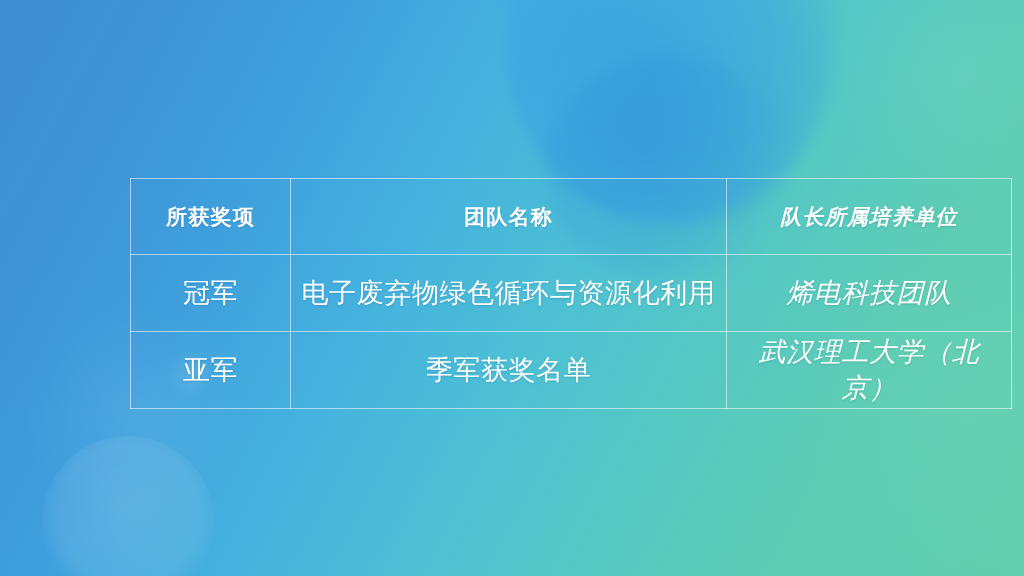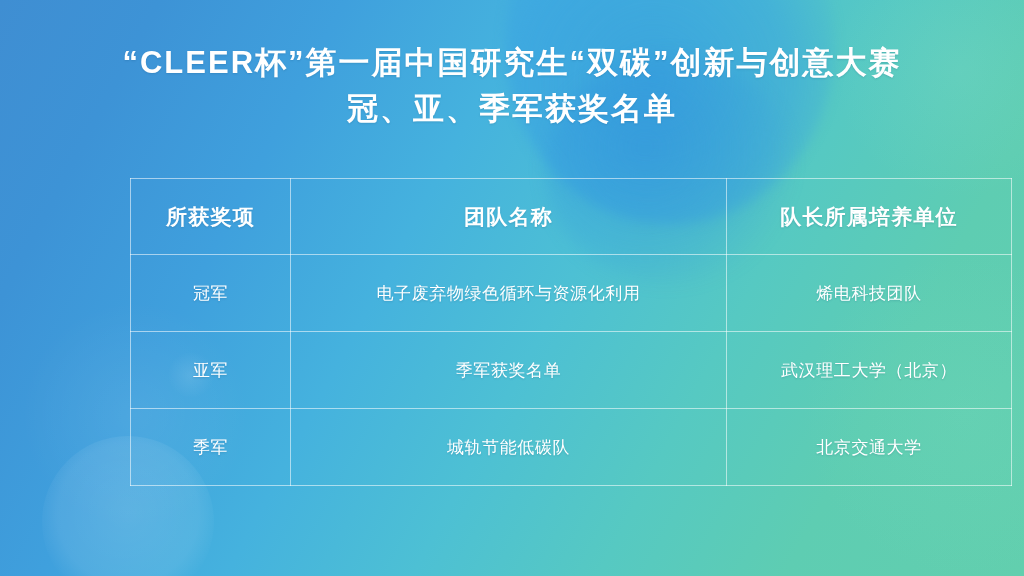--- a/index.html
+++ b/index.html
@@ -113,77 +113,68 @@
     border-collapse: collapse;
     table-layout: fixed;
     z-index: 5;
     margin-left: 40px;
   }
   .award-table td {
     border: 1px solid rgba(255,255,255,0.55);
     color: #ffffff;
     text-align: center;
     vertical-align: middle;
-    font-size: 17px;
+    font-size: 27px;
     letter-spacing: 0.6px;
     height: 75px;
     padding: 0 6px;
     text-shadow: 0 1px 2px rgba(20,70,110,0.20);
   }
   .award-table thead td {
     font-weight: bold;
     font-size: 21px;
     letter-spacing: 1.2px;
   }
   .award-table tbody td {
     font-weight: normal;
     height: 76px;
   }
   .col-award  { width: 147px; }
   .col-team   { width: 423px; }
-  .col-unit   { width: 272px; }
+  .col-unit   { width: 272px; font-style: italic; }
 </style>
 </head>
 <body>
 
 <div id="slide">
 
   <div class="blob blob-a"></div>
   <div class="blob blob-b"></div>
   <div class="blob blob-c"></div>
   <div class="blob blob-d"></div>
   <div class="blob blob-e"></div>
   <div class="blob blob-f"></div>
   <div class="blob blob-g"></div>
 
-  <div class="title-block">
-    <div class="title-line">“CLEER杯”第一届中国研究生“双碳”创新与创意大赛</div>
-    <div class="title-line">冠、亚、季军获奖名单</div>
-  </div>
 
   <table class="award-table">
     <thead>
       <tr>
         <td class="col-award">所获奖项</td>
         <td class="col-team">团队名称</td>
         <td class="col-unit">队长所属培养单位</td>
       </tr>
     </thead>
     <tbody>
       <tr>
         <td class="col-award">冠军</td>
         <td class="col-team">电子废弃物绿色循环与资源化利用</td>
         <td class="col-unit">烯电科技团队</td>
       </tr>
       <tr>
         <td class="col-award">亚军</td>
         <td class="col-team">季军获奖名单</td>
         <td class="col-unit">武汉理工大学（北京）</td>
       </tr>
-      <tr>
-        <td class="col-award">季军</td>
-        <td class="col-team">城轨节能低碳队</td>
-        <td class="col-unit">北京交通大学</td>
-      </tr>
     </tbody>
   </table>
 
 </div>
 
 </body></html>

